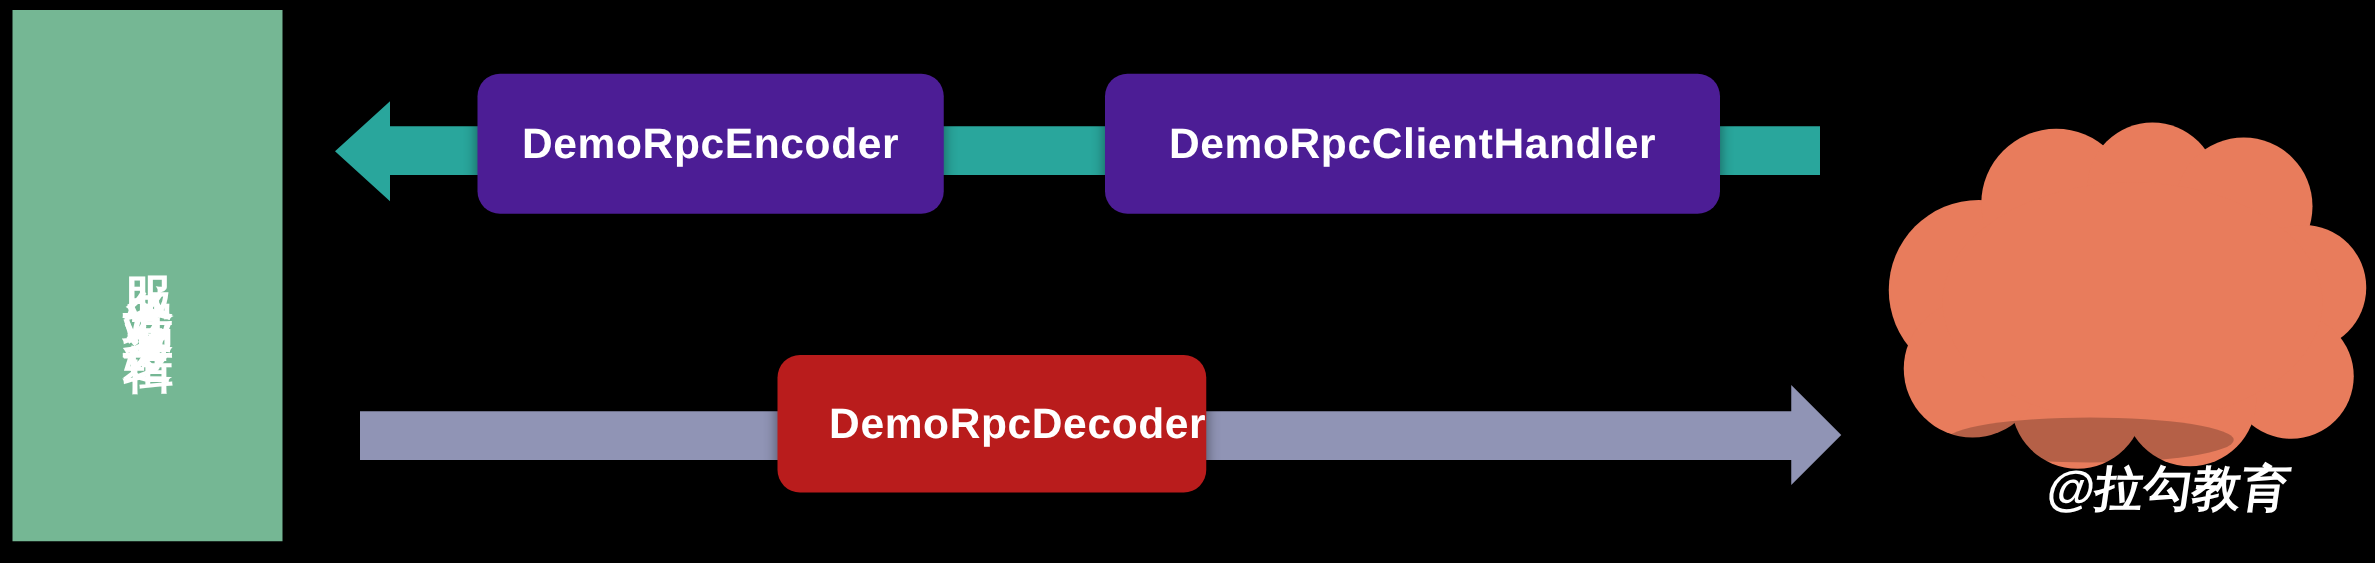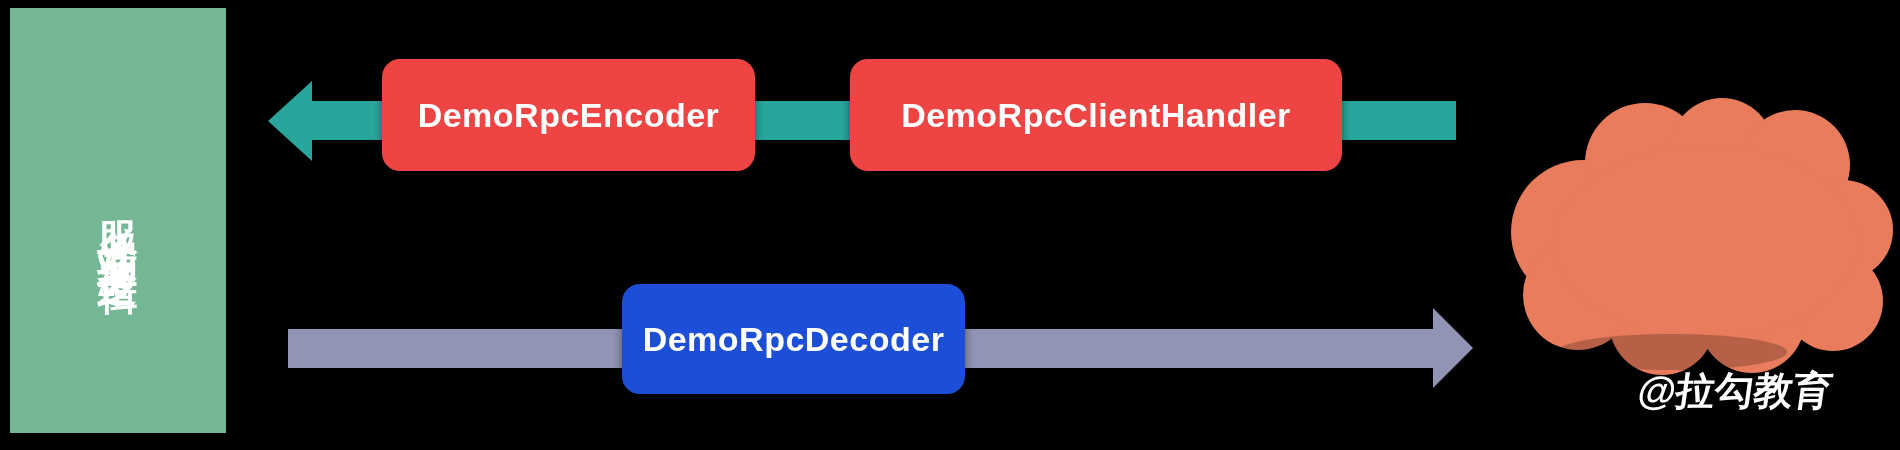--- a/index.html
+++ b/index.html
@@ -23,43 +23,43 @@
     border-radius: 18px;
     display: flex;
     align-items: center;
     justify-content: center;
     color: #ffffff;
     font-weight: 700;
     font-size: 34px;
     letter-spacing: 0.5px;
     box-shadow: 0 5px 10px rgba(0,0,0,0.45);
   }
-  .teal-box { background: #ef4444; }
-  .purple-box { background: #1d4ed8; }
+  .teal-box { background: #4c1d95; }
+  .purple-box { background: #b91c1c; justify-content: flex-end; }
   #server-box {
     position: absolute;
     left: 10px; top: 8px;
     width: 216px; height: 425px;
     background: #75b794;
     z-index: 2;
     display: flex;
     align-items: center;
     justify-content: center;
   }
   #server-box-label {
     writing-mode: vertical-rl;
     text-orientation: upright;
     color: #ffffff;
     font-weight: 700;
     font-size: 40px;
     letter-spacing: 0.22em;
     line-height: 1;
   }
   #encoder-box   { left: 382px; top: 59px;  width: 373px; height: 112px; }
-  #handler-box   { left: 850px; top: 59px;  width: 492px; height: 112px; }
+  #handler-box   { left: 884px; top: 59px;  width: 492px; height: 112px; }
   #decoder-box   { left: 622px; top: 284px; width: 343px; height: 110px; }
   #network-label {
     position: absolute;
     left: 1595px; top: 205px;
     width: 200px; height: 64px;
     z-index: 3;
     display: flex;
     align-items: center;
     justify-content: center;
     color: #ffffff;

